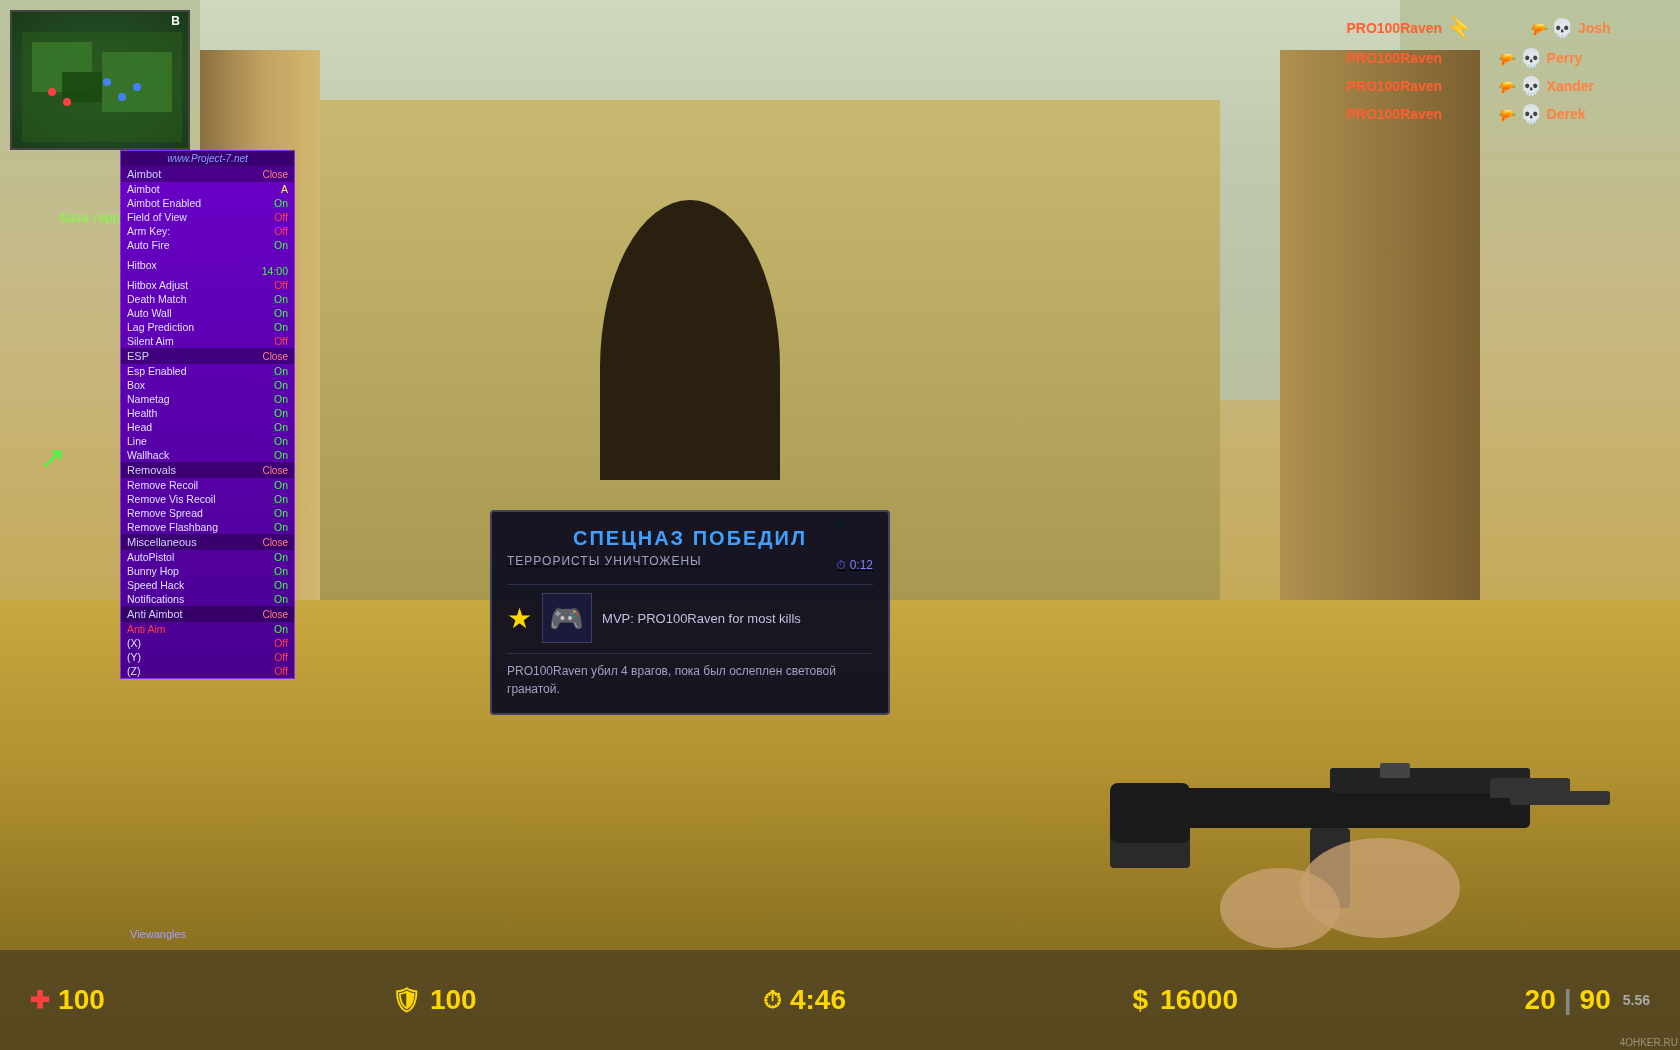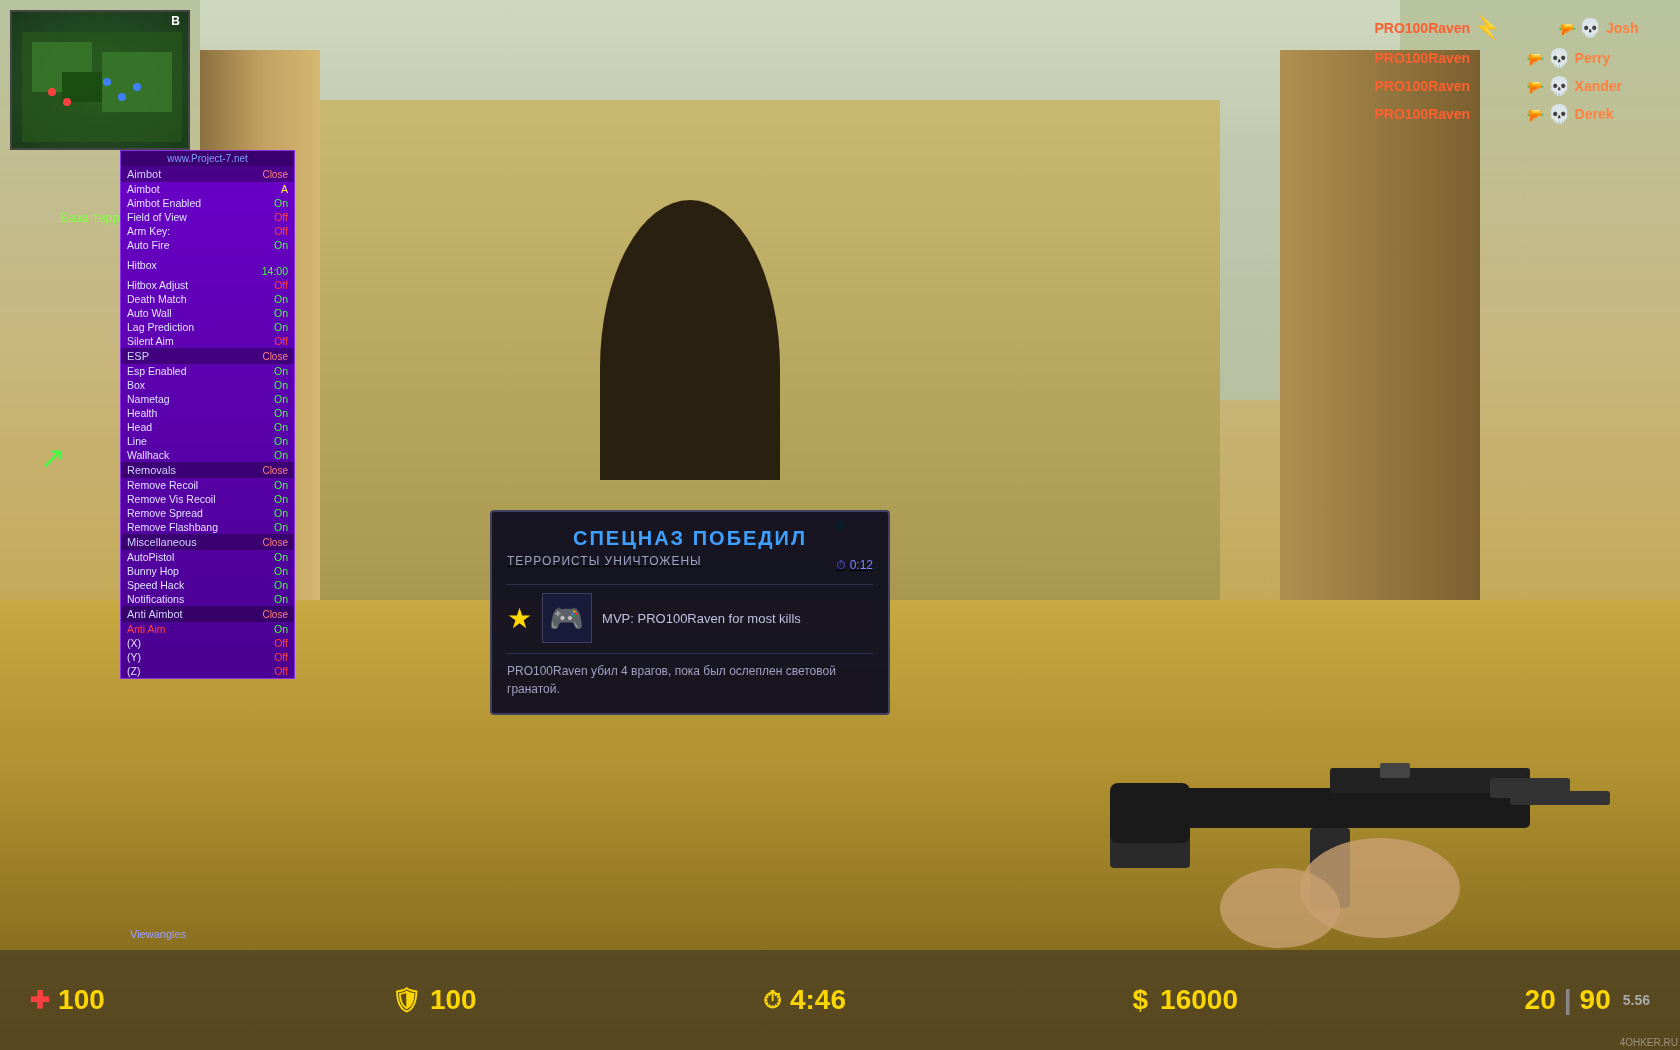--- a/index.html
+++ b/index.html
@@ -115,20 +115,21 @@
       border: 1px solid #8a30e8;
       z-index: 100;
       font-size: 11px;
     }
     .menu-header {
       background: #3a0070;
       color: #80a0ff;
       text-align: center;
       padding: 2px 16px;
       font-size: 10px;
+      font-style: italic;
     }
     .menu-row {
       display: flex;
       justify-content: space-between;
       align-items: center;
       padding: 1px 6px;
       color: white;
       font-size: 10.5px;
       gap: 11px;
     }
@@ -147,21 +148,21 @@
     .val-on { color: #40ff40; }
     .val-off { color: #ff4040; }
     .val-num { color: #40ff40; margin-top: 12px; }
     .val-yellow { color: #ffff40; }
     .row-label { color: #e0e0ff; }
     .row-label-red { color: #ff4040; }
 
     
     #scoreboard {
       position: absolute;
-      top: 15px; right: 4px;
+      top: 15px; right: 32px;
       z-index: 50;
     }
     .score-row {
       display: flex;
       align-items: center;
       margin-bottom: 6px;
       gap: 4px;
     }
     .score-name {
       color: #ff6030;

